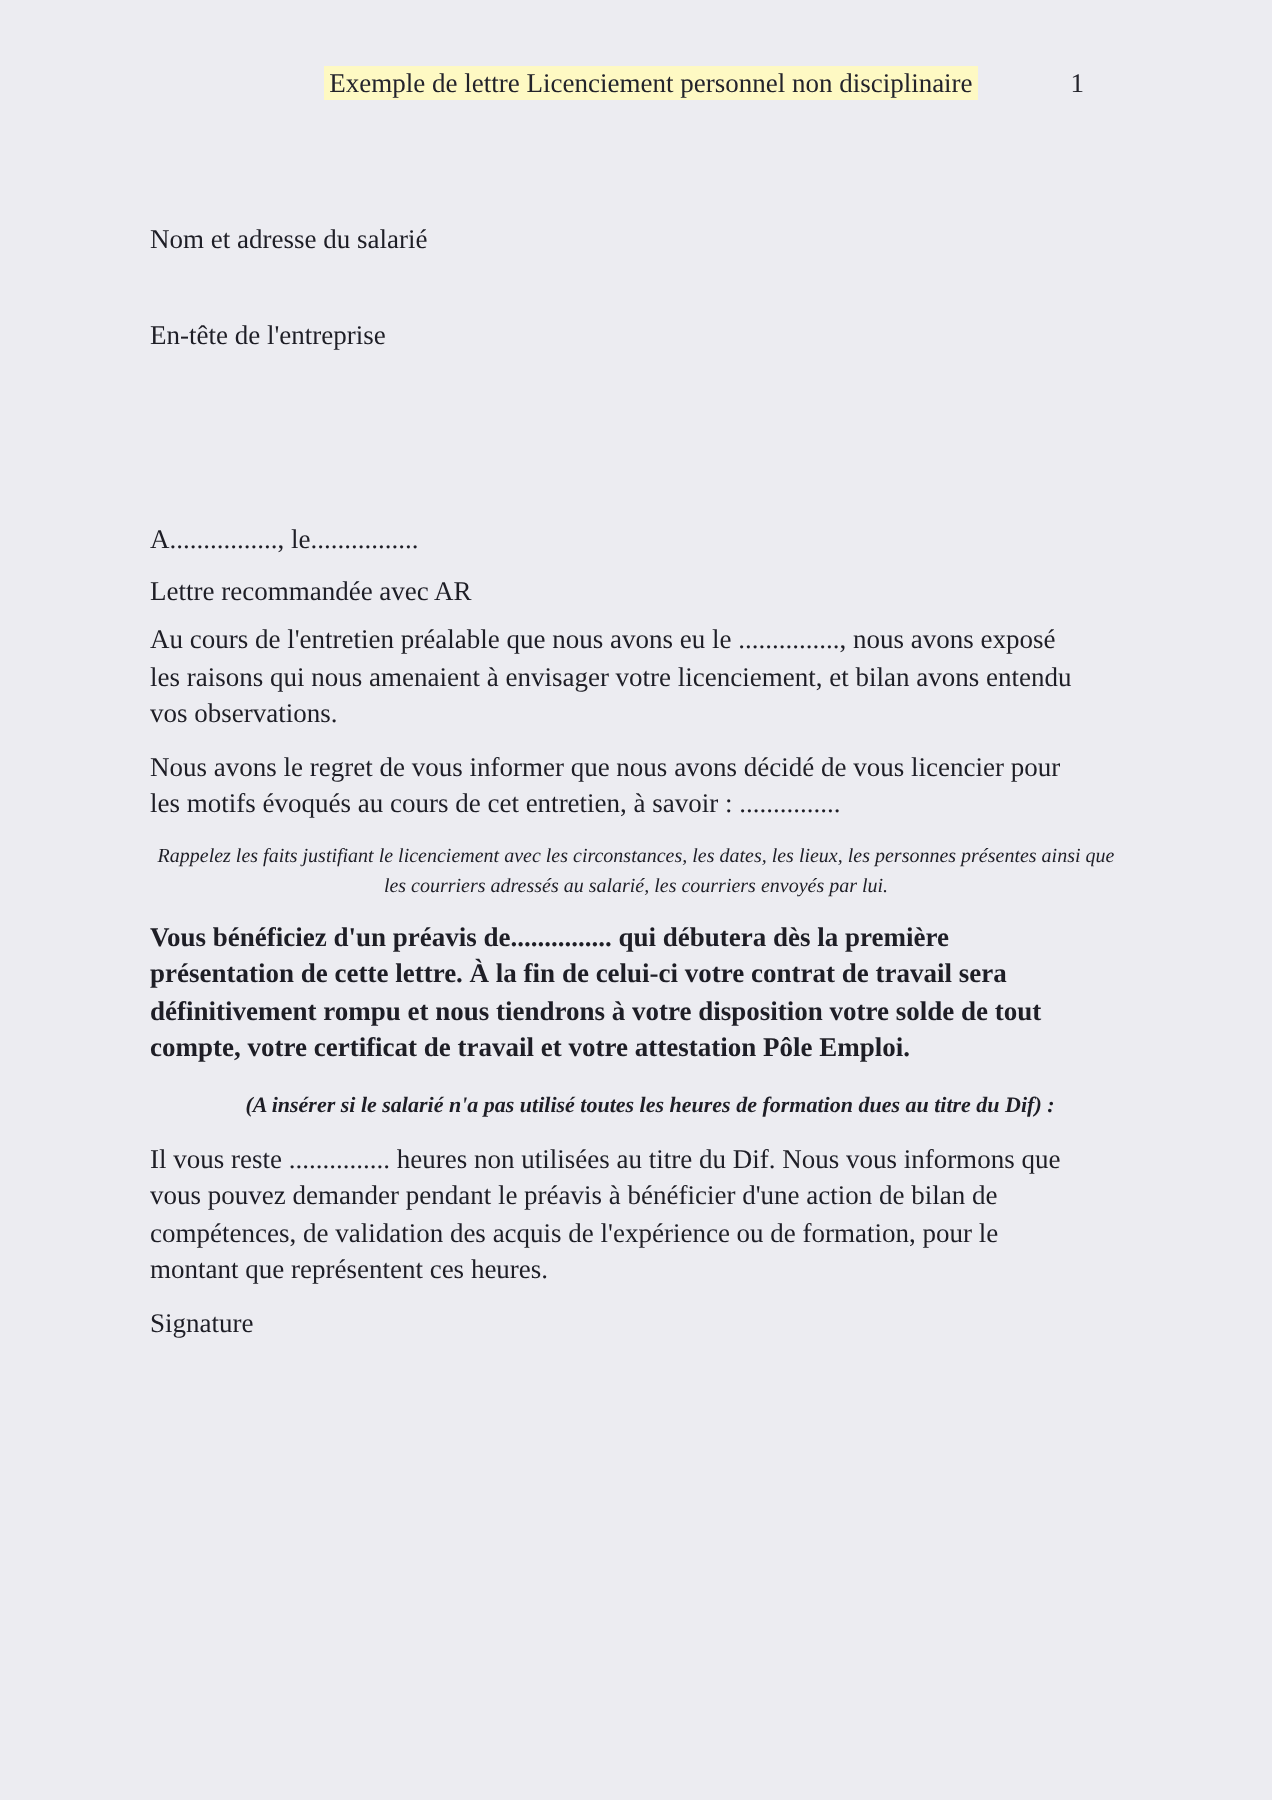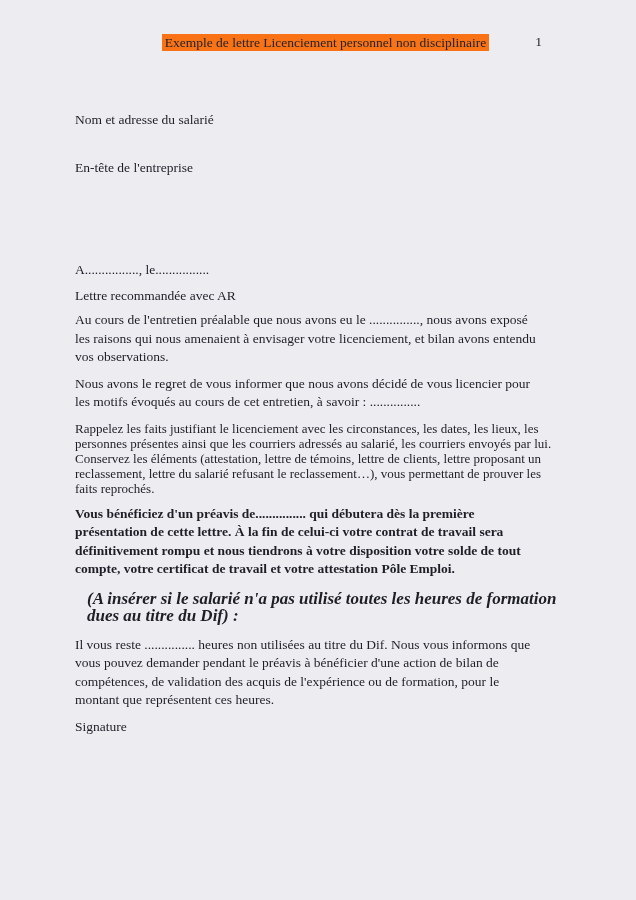--- a/index.html
+++ b/index.html
@@ -22,21 +22,21 @@
     padding: 33px 60px 0 75px;
   }
   .header-row {
     position: relative;
     width: 100%;
     height: 18px;
     text-align: center;
   }
   .title-highlight {
     display: inline-block;
-    background: #f97316;
+    background: #fef9c3;
     font-size: 13.5px;
     line-height: 17px;
     padding: 0 3px;
     color: #23232b;
   }
   .page-number {
     position: absolute;
     top: 1px;
     right: 34px;
     font-size: 13.5px;
@@ -53,32 +53,35 @@
   .company   { margin-top: 29px !important; }
   .employee  { margin-top: 60px !important; }
   .dateline  { margin-top: 84px !important; }
   .regline   { margin-top: 7px  !important; }
   .p1        { margin-top: 6px  !important; }
   .p2        { margin-top: 8px  !important; }
   .note      {
     margin: 0;
     margin-top: 9px;
     max-width: 486px;
-    font-size: 13px;
+    font-style: italic;
+    font-size: 10px;
     line-height: 15px;
+    text-align: center;
   }
   .preavis   { margin-top: 9px !important; font-weight: bold; }
   .dif-header {
-    margin: 12px;
+    margin: 0;
     margin-top: 11px;
     max-width: 500px;
     font-weight: bold;
     font-style: italic;
-    font-size: 17px;
+    font-size: 11px;
     line-height: 17px;
+    text-align: center;
   }
   .dif-body  { margin-top: 9px !important; }
   .salutation{ margin-top: 9px !important; }
   .signature { margin-top: 8px !important; }
 </style>
 </head>
 <body>
 
 <div class="page">
 
@@ -94,21 +97,20 @@
   <p class="line body-text dateline">A................, le................</p>
 
   <p class="line body-text regline">Lettre recommandée avec AR</p>
 
   <p class="para body-text p1">Au cours de l'entretien préalable que nous avons eu le ..............., nous avons exposé les raisons qui nous amenaient à envisager votre licenciement, et bilan avons entendu vos observations.</p>
 
   <p class="para body-text p2">Nous avons le regret de vous informer que nous avons décidé de vous licencier pour les motifs évoqués au cours de cet entretien, à savoir : ...............</p>
 
   <div class="note">
     <div>Rappelez les faits justifiant le licenciement avec les circonstances, les dates, les lieux, les personnes présentes ainsi que les courriers adressés au salarié, les courriers envoyés par lui.</div>
-    <div>Conservez les éléments (attestation, lettre de témoins, lettre de clients, lettre proposant un reclassement, lettre du salarié refusant le reclassement…), vous permettant de prouver les faits reprochés.</div>
   </div>
 
   <p class="para body-text preavis">Vous bénéficiez d'un préavis de............... qui débutera dès la première présentation de cette lettre. À la fin de celui-ci votre contrat de travail sera définitivement rompu et nous tiendrons à votre disposition votre solde de tout compte, votre certificat de travail et votre attestation Pôle Emploi.</p>
 
   <p class="dif-header">(A insérer si le salarié n'a pas utilisé toutes les  heures de formation dues au titre du Dif) :</p>
 
   <p class="para body-text dif-body">Il vous reste ............... heures non utilisées au titre du Dif. Nous vous informons que vous pouvez demander pendant le préavis à bénéficier d'une action de bilan de compétences, de validation des acquis de l'expérience ou de formation, pour le montant que représentent ces heures.</p>
 
 
   <p class="line body-text signature">Signature</p>

